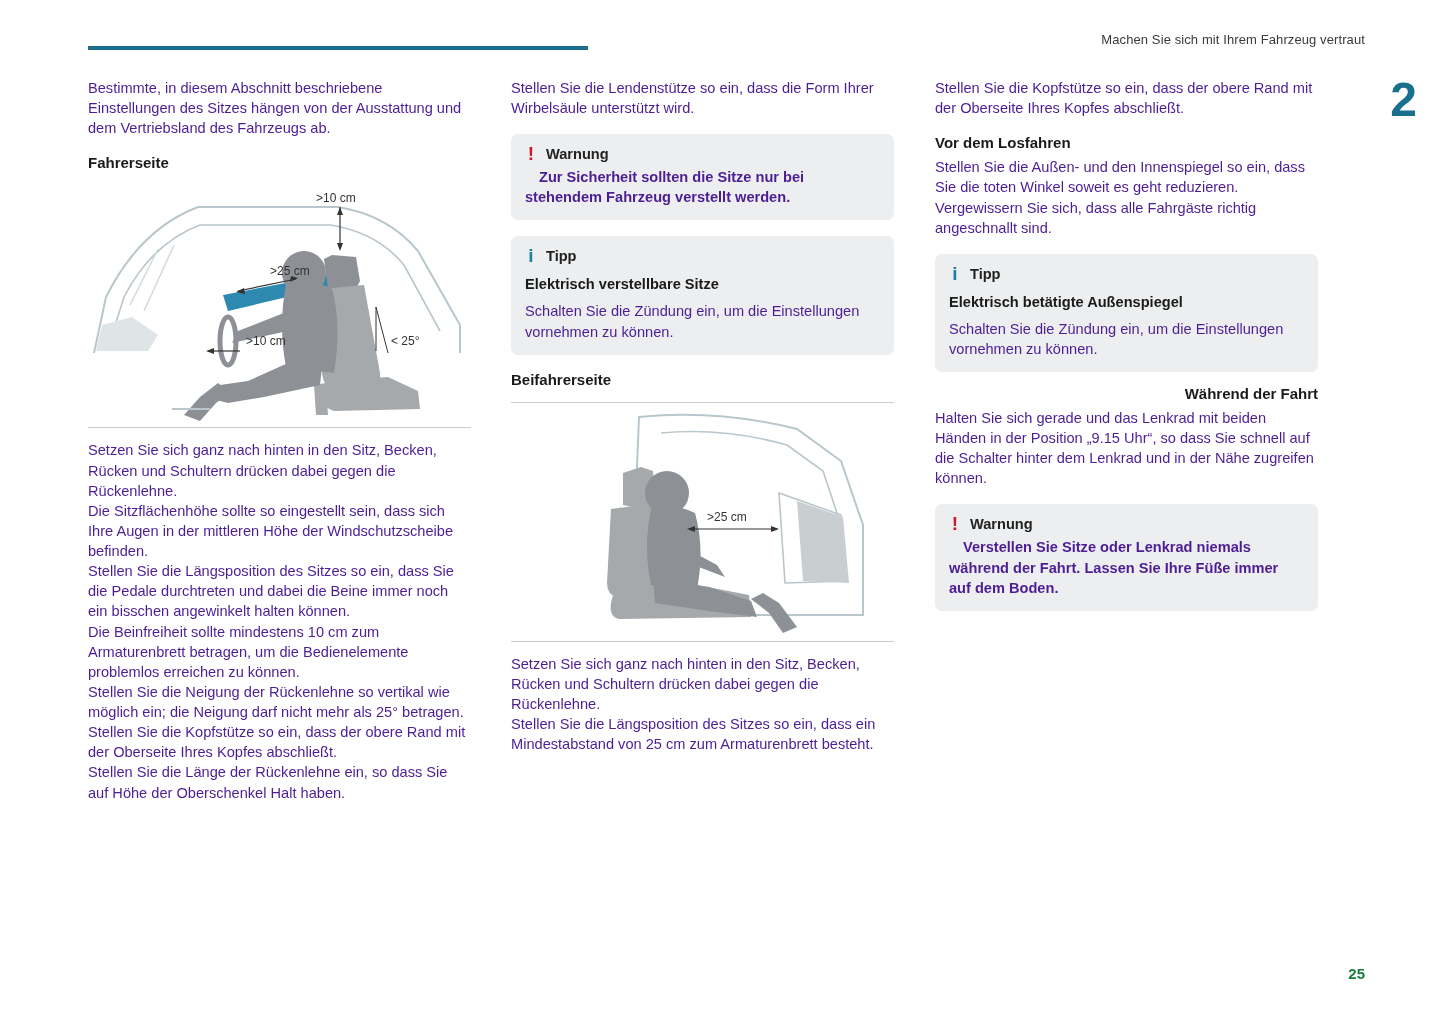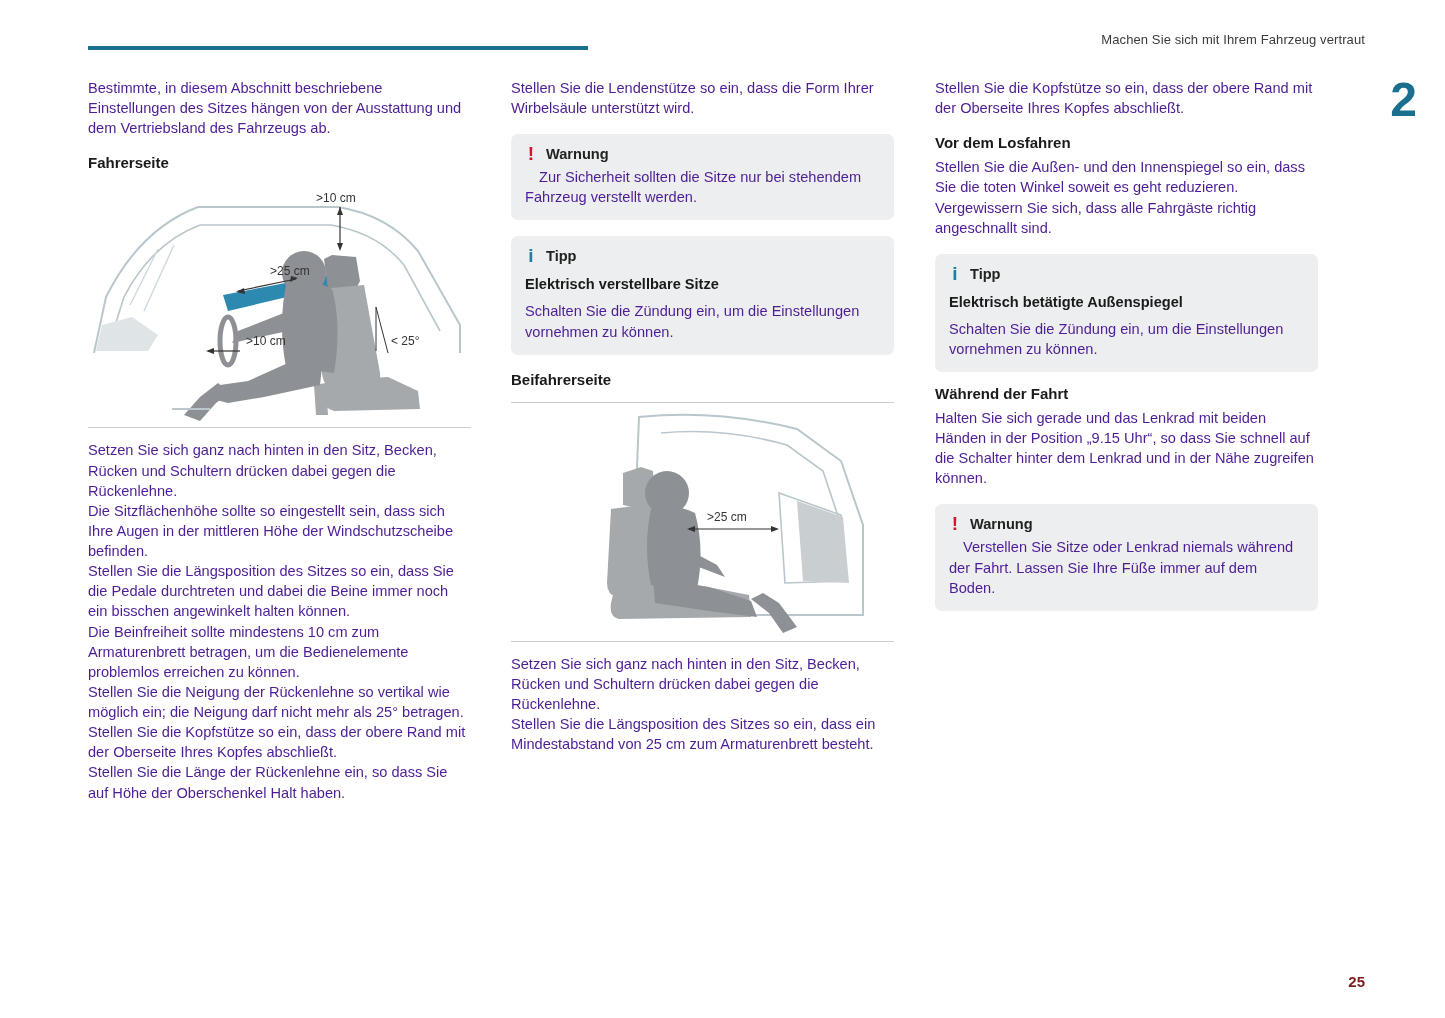--- a/index.html
+++ b/index.html
@@ -43,24 +43,24 @@
     right: 28px;
     top: 76px;
     font-size: 48px;
     font-weight: bold;
     color: #1b6f8e;
     line-height: 1;
   }
   .page-number {
     position: absolute;
     right: 80px;
-    bottom: 28px;
+    bottom: 36px;
     font-size: 15px;
     font-weight: bold;
-    color: #7f1d1d;
+    color: #15803d;
   }
 
   
   .col {
     position: absolute;
     top: 78px;
     width: 383px;
   }
   .col1 { left: 88px; }
   .col2 { left: 511px; }
@@ -74,21 +74,21 @@
   }
   p + p { margin-top: 0px; }
   .para-gap { margin-top: 12px; }
 
   h3.sub {
     margin: 16px 0 6px 0;
     font-size: 15px;
     font-weight: bold;
     color: #1a1a1a;
   }
-  h3.sub.tight { margin-top: 13px; }
+  h3.sub.tight { margin-top: 13px; text-align: right; }
 
   
   .box {
     background: #eceeef;
     border-radius: 7px;
     padding: 11px 14px 13px 14px;
     margin-top: 16px;
   }
   .box-head {
     display: flex;
@@ -116,21 +116,21 @@
     font-size: 14.6px;
     font-weight: bold;
     margin: 10px 0 9px 0;
     color: #1a1a1a;
   }
   .box-body {
     font-size: 14.6px;
     line-height: 1.38;
     margin-top: 3px;
   }
-  .box-body.indent-first { text-indent: 14px; }
+  .box-body.indent-first { text-indent: 14px; font-weight: bold; }
 
   
   figure {
     margin: 14px 0 0 0;
     padding: 0;
   }
   figure svg { display: block; }
   .fig-rule {
     height: 1px;
     background: #c9ced1;

